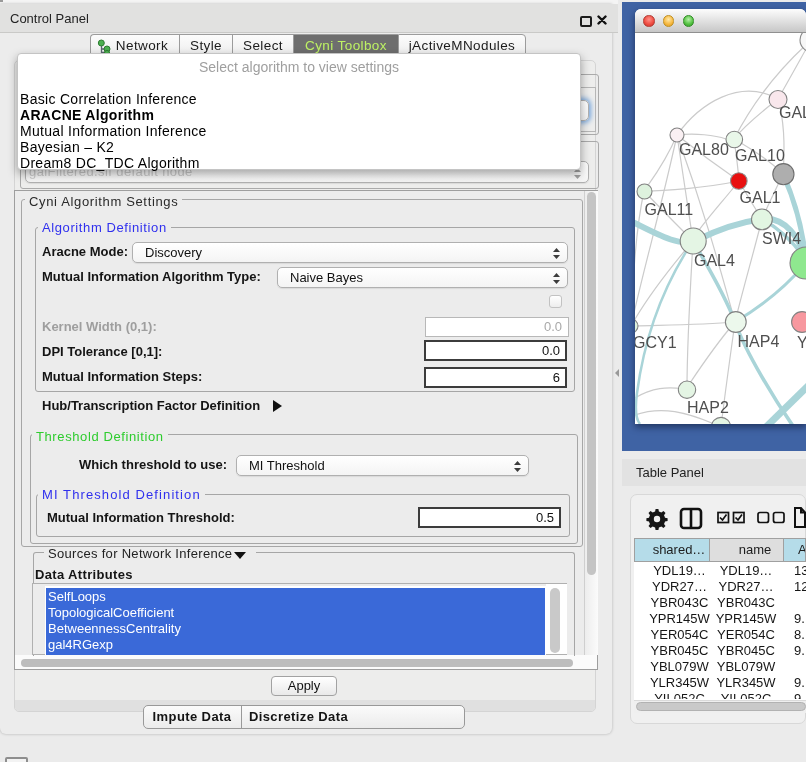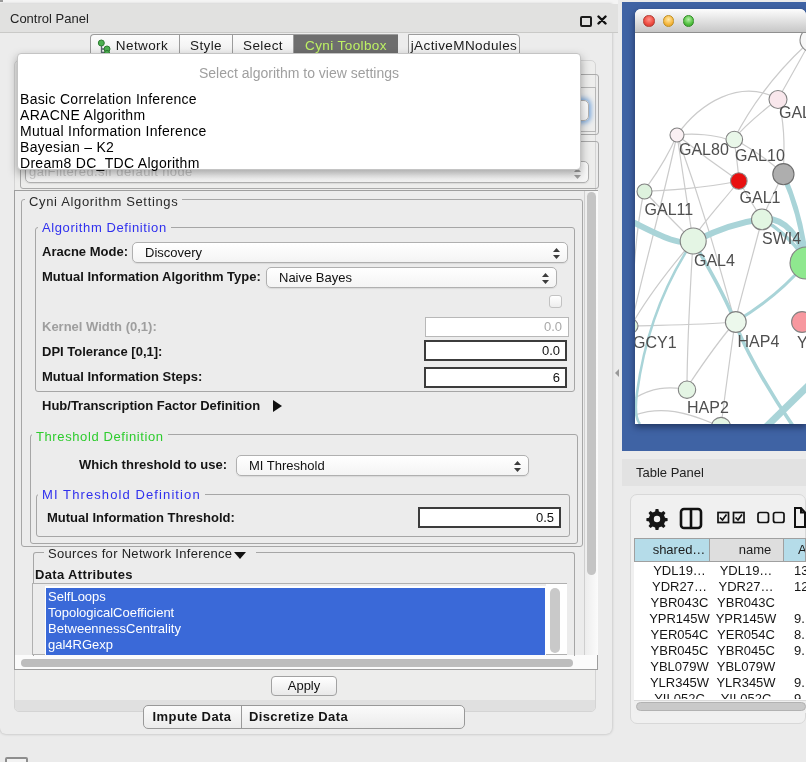--- a/index.html
+++ b/index.html
@@ -40,21 +40,21 @@
 <div class="tab" style="left:90px;width:89px;border-radius:4px 0 0 0"><span style="margin-left:14px">Network</span></div>
 <svg class="abs" style="left:97px;top:38px" width="14" height="17" viewBox="0 0 14 17">
       <path d="M4.5 6 L4.5 14.5 L9.5 14.5 M4.5 11 L9.5 11" stroke="#5a6470" stroke-width="1.3" fill="none"></path>
       <circle cx="4.3" cy="5" r="3" fill="#4caf50" stroke="#2e7d32" stroke-width="1"></circle>
       <circle cx="10" cy="11" r="3" fill="#4caf50" stroke="#2e7d32" stroke-width="1"></circle>
       <circle cx="10" cy="15" r="2.6" fill="#4caf50" stroke="#2e7d32" stroke-width="1"></circle>
     </svg>
 <div class="tab" style="left:179px;width:53px">Style</div>
 <div class="tab" style="left:232px;width:61px">Select</div>
 <div class="tab" style="left:293px;width:105px;background:#6e6e6e;color:#bef264">Cyni Toolbox</div>
-<div class="tab" style="left:408px;width:112px;border-right:1px solid #9c9c9c;border-radius:0 4px 0 0">jActiveMNodules</div>
+<div class="tab" style="left:398px;width:128px;border-right:1px solid #9c9c9c;border-radius:0 4px 0 0">jActiveMNodules</div>
 
 <div class="grp" style="left:20px;top:74px;width:577px;height:59px;border-color:#aaa"></div>
 <div class="abs" style="left:24px;top:87px;width:570px;height:43px;border:1px solid #b6b6b6"></div>
 <div class="combo" style="left:520px;top:100px;width:67px;height:19px;box-shadow:0 0 5px 2px #7aa8dd">
       <span class="stp"><svg width="9" height="13" viewBox="0 0 9 13">
           <path d="M4.5 1 L8 5 H1 Z" fill="#3c3c3c"></path>
           <path d="M4.5 12 L1 8 H8 Z" fill="#3c3c3c"></path>
         </svg></span>
     </div>
 <div class="grp" style="left:20px;top:141px;width:577px;height:46px;border-color:#aaa"></div>
@@ -80,21 +80,21 @@
 <div class="gt" style="left:38px;top:221px;color:#3030ee;letter-spacing:0.6px">Algorithm Definition</div>
 <div class="abs b13" style="left:42px;top:244px">Aracne Mode:</div>
 <div class="combo" style="left:132px;top:242px;width:434px;height:19px">
       <span class="ct">Discovery</span>
       <span class="stp"><svg width="9" height="13" viewBox="0 0 9 13">
           <path d="M4.5 1 L8 5 H1 Z" fill="#3c3c3c"></path>
           <path d="M4.5 12 L1 8 H8 Z" fill="#3c3c3c"></path>
         </svg></span>
     </div>
 <div class="abs b13" style="left:42px;top:269px">Mutual Information Algorithm Type:</div>
-<div class="combo" style="left:266px;top:267px;width:289px;height:19px">
+<div class="combo" style="left:277px;top:267px;width:289px;height:19px">
       <span class="ct">Naive Bayes</span>
       <span class="stp"><svg width="9" height="13" viewBox="0 0 9 13">
           <path d="M4.5 1 L8 5 H1 Z" fill="#3c3c3c"></path>
           <path d="M4.5 12 L1 8 H8 Z" fill="#3c3c3c"></path>
         </svg></span>
     </div>
 <div class="abs" style="left:549px;top:295px;width:13px;height:13px;background:linear-gradient(#ffffff,#ededed);border:1px solid #c2c2c2;border-radius:3px;box-sizing:border-box"></div>
 <div class="abs b13 gray" style="left:42px;top:319px">Kernel Width (0,1):</div>
 <div class="field" style="left:425px;top:317px;width:144px;height:20px;border:1px solid #b8b8b8;box-sizing:border-box;color:#a9a9a9;line-height:18px;padding-right:6px">0.0</div>
 <div class="abs b13" style="left:42px;top:344px">DPI Tolerance [0,1]:</div>
@@ -278,20 +278,20 @@
       <div class="row" style="left:75px;top:113px;width:74px;text-align:center">YLR345W</div>
       <div class="row" style="left:160px;top:113px">9.</div>
   <div class="row" style="left:8px;top:129px;width:75px;text-align:center">YIL052C</div>
       <div class="row" style="left:75px;top:129px;width:74px;text-align:center">YIL052C</div>
       <div class="row" style="left:160px;top:129px">9.</div>
 </div>
 <div class="abs" style="left:634px;top:700px;width:172px;height:12px;background:#efefef;border-top:1px solid #dadada"></div>
 <div class="abs" style="left:636px;top:701.5px;width:170px;height:9px;background:#c9c9c9;border:1px solid #b2b2b2;border-radius:5px;box-sizing:border-box"></div>
 
 <div class="abs" style="left:17px;top:53px;width:564px;height:117px;background:#fff;border:1px solid #c4c4c4;border-radius:4px;box-shadow:0 4px 10px rgba(0,0,0,0.35);box-sizing:border-box">
-  <div class="abs" style="left:0;top:11px;width:100%;text-align:center;font-size:14px;line-height:16px;color:#9f9f9f">Select algorithm to view settings</div>
+  <div class="abs" style="left:0;top:5px;width:100%;text-align:center;font-size:14px;line-height:16px;color:#9f9f9f">Select algorithm to view settings</div>
   <div class="li" style="top:37px">Basic Correlation Inference</div>
-  <div class="li" style="top:53px;font-weight:normal">ARACNE Algorithm</div>
+  <div class="li" style="top:53px;font-weight:bold">ARACNE Algorithm</div>
   <div class="li" style="top:69px">Mutual Information Inference</div>
   <div class="li" style="top:85px">Bayesian – K2</div>
   <div class="li" style="top:101px">Dream8 DC_TDC Algorithm</div>
 </div>
 </div>
 
 </body></html>

